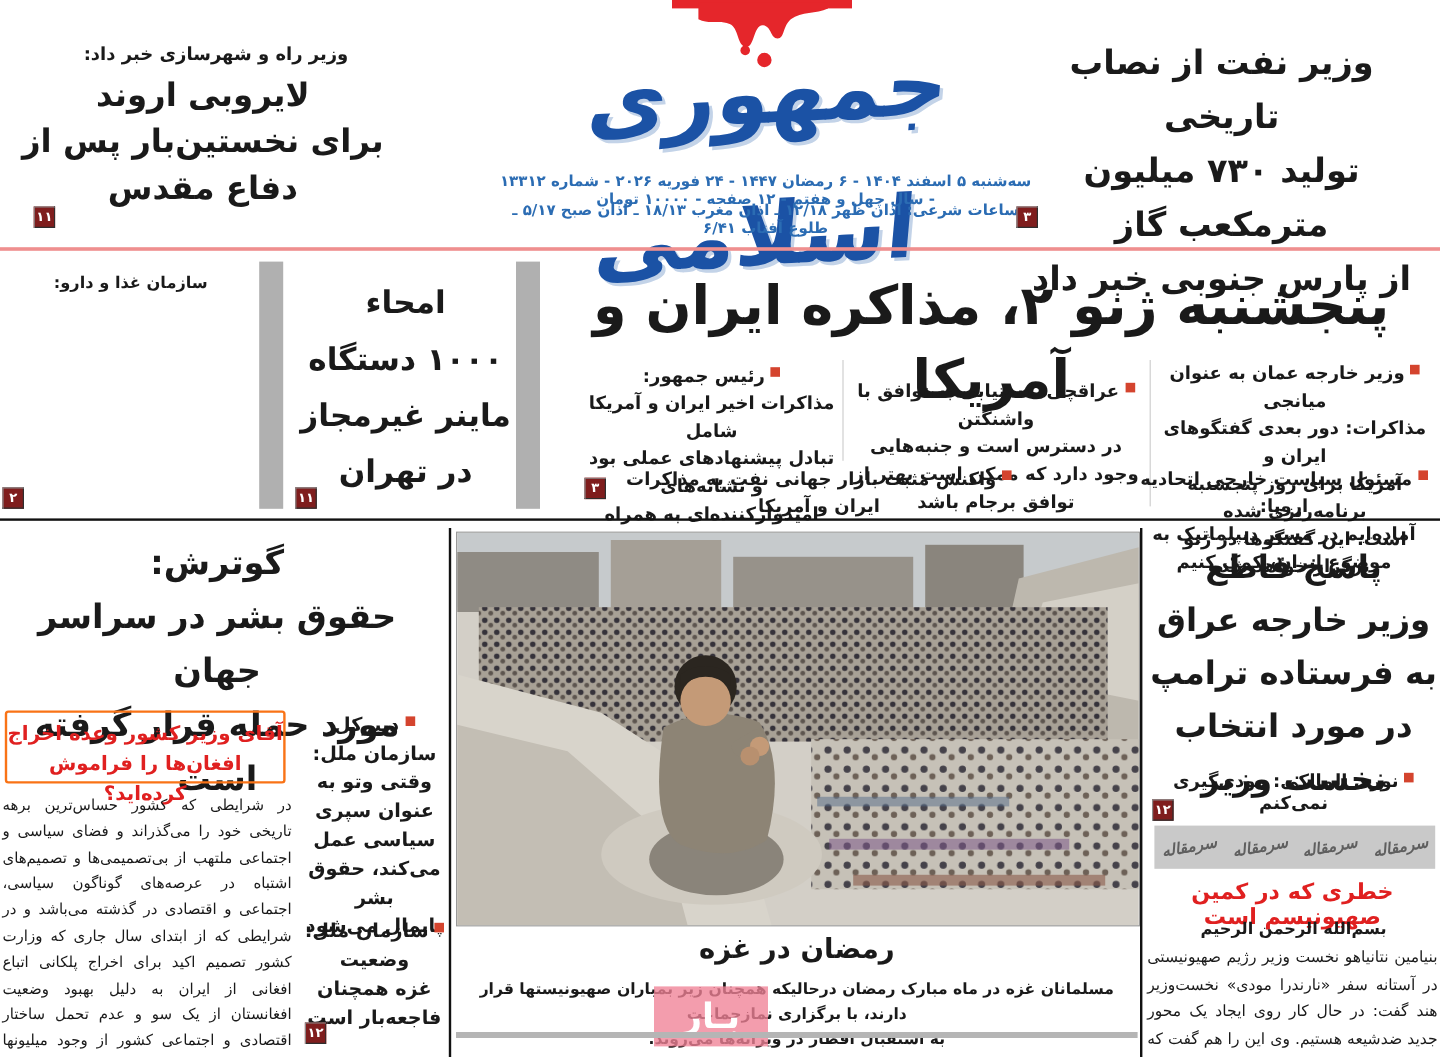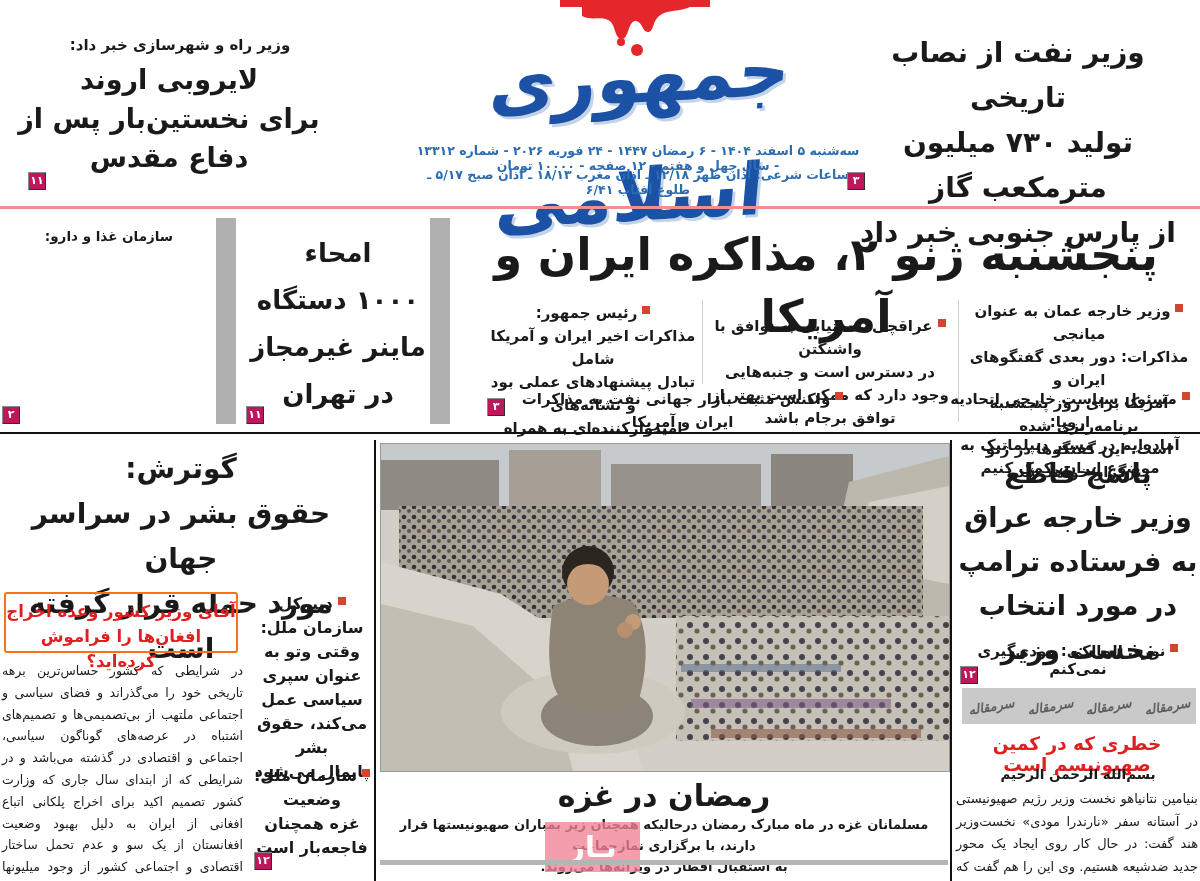--- a/index.html
+++ b/index.html
@@ -3,21 +3,21 @@
 <meta charset="utf-8">
 <style>
   html,body{margin:0;padding:0;background:#e9e9e9;}
   #page{position:relative;width:1200px;height:881px;background:#ffffff;overflow:hidden;
         direction:rtl;font-family:"DejaVu Sans",sans-serif;color:#1a1a1a;margin:0 auto;}
   .abs{position:absolute;}
   .c{text-align:center;}
   .j{text-align:justify;}
   .b{font-weight:bold;}
   .pre{white-space:pre-line;}
-  .badge{position:absolute;width:18px;height:18px;background:#be185d;color:#fff;
+  .badge{position:absolute;width:18px;height:18px;background:#7f1d1d;color:#fff;
          font-size:11px;font-weight:bold;text-align:center;line-height:18px;
          box-shadow:inset 1px 1px 0 #8a8a8a, inset -1px -1px 0 #2e2e2e;}
   .sq{display:inline-block;width:8px;height:8px;background:#d4442e;margin-left:5px;vertical-align:4px;}
   .hl{background:#111;}
   .grar{background:#b0b0b0;}
   .kicker{font-size:14px;font-weight:bold;}
   .news{font-size:15px;font-weight:bold;line-height:23px;}
   .red{color:#e02020;}
   .dateline{font-size:12.5px;font-weight:bold;color:#2b6cb3;letter-spacing:0;}
 </style>
@@ -161,21 +161,21 @@
       <path d="M172,162 q-12,82 14,98 q42,16 72,-4 q16,-62 -6,-98 q-40,-16 -80,4 z" fill="#8d8475"></path>
       <circle cx="207" cy="128" r="26" fill="#2b2620"></circle>
       <circle cx="207" cy="140" r="21" fill="#c49a77"></circle>
       <path d="M186,128 q21,-16 42,0 l0,-10 q-21,-14 -42,0 z" fill="#2b2620"></path>
       <rect x="228" y="168" width="30" height="14" rx="6" fill="#8d8475" transform="rotate(-30 243 175)"></rect>
       <circle cx="252" cy="178" r="8" fill="#c49a77"></circle>
       <circle cx="244" cy="186" r="8" fill="#b8906f"></circle>
     </g>
   </svg>
 
-  <div class="abs c" style="left:380px;top:778px;width:568px;font-size:30px;font-weight:800;">رمضان در غزه</div>
+  <div class="abs c" style="left:380px;top:778px;width:568px;font-size:23px;font-weight:800;">رمضان در غزه</div>
   <div class="abs c pre b" style="left:385px;top:814px;width:558px;font-size:13px;line-height:21px;">مسلمانان غزه در ماه مبارک رمضان درحالیکه همچنان زیر بمباران صهیونیستها قرار دارند، با برگزاری نمازجماعت
 به استقبال افطار در ویرانه‌ها می‌روند.</div>
   <div class="abs c" style="left:545px;top:822px;width:95px;height:50px;background:rgba(240,130,150,0.78);
        color:#fff;font-size:29px;font-weight:700;line-height:50px;">بـار</div>
   <div class="abs" style="left:380px;top:860px;width:568px;height:5px;background:#b5b5b5;"></div>
 
   <div class="abs c pre b" style="left:958px;top:452px;width:240px;font-size:27px;line-height:44px;">پاسخ قاطع
 وزیر خارجه عراق
 به فرستاده ترامپ
 در مورد انتخاب

